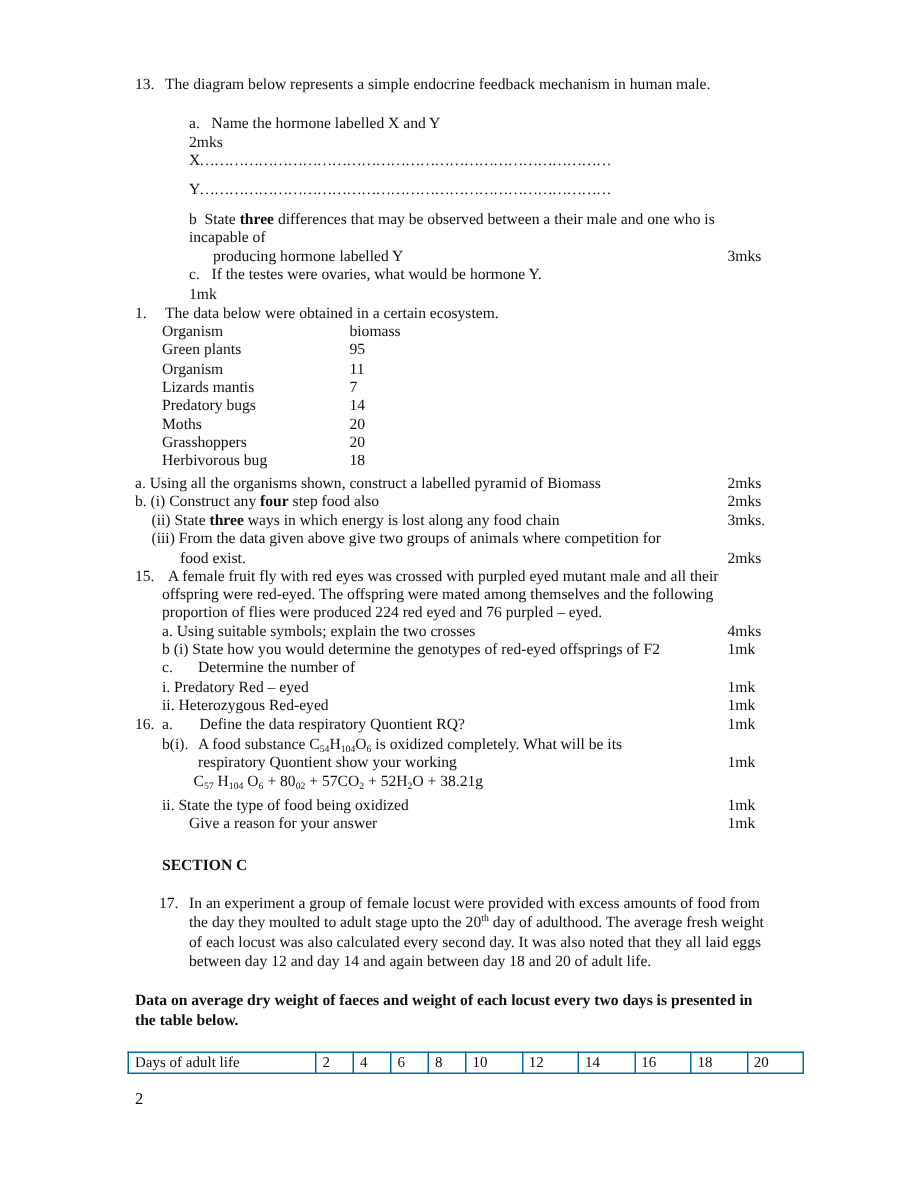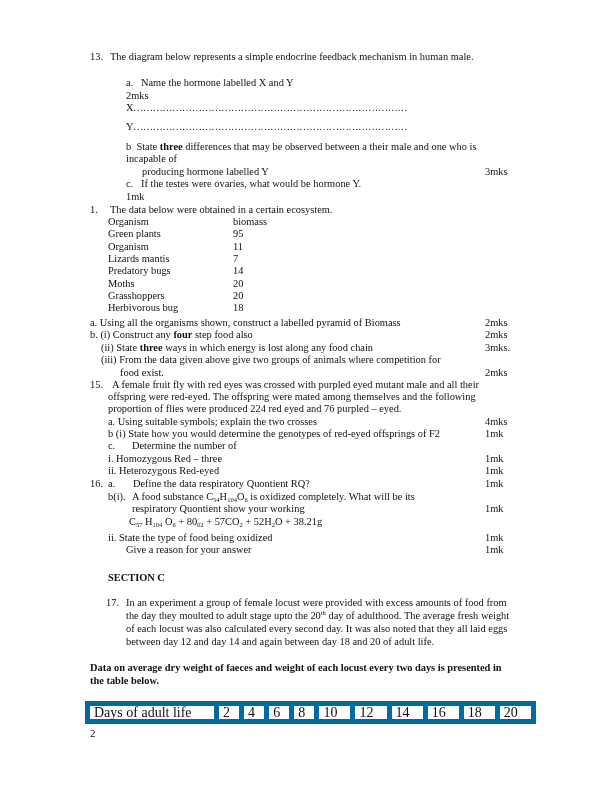--- a/index.html
+++ b/index.html
@@ -4,21 +4,21 @@
   <style>
     html, body { margin: 0; padding: 0; background: #ffffff; }
     body { width: 612px; height: 792px; position: relative; overflow: hidden;
            font-family: "Liberation Serif", "DejaVu Serif", serif; color: #111; font-size: 10.4px; line-height: 12.6px; }
     .ln { position: absolute; white-space: nowrap; }
     .mk { position: absolute; left: 485px; white-space: nowrap; }
     b, .bold { font-weight: bold; }
     sub { font-size: 6.5px; line-height: 0; vertical-align: -2px; }
     sup { font-size: 6.5px; line-height: 0; vertical-align: 4px; }
     table.days { position: absolute; left: 85px; top: 701px; border-collapse: collapse; width: 451px; }
-    table.days td { border: 5px solid #0369a1; height: 13px; padding: 0 0 0 4px; font-size: 14px; line-height: 12px; }
+    table.days td { border: 1px solid #0369a1; height: 13px; padding: 0 0 0 4px; font-size: 10px; line-height: 12px; }
     table.days td.first { width: 120px; }
   </style>
 </head>
 <body>
 
 <div class="ln" style="left:90px;top:51px">13.</div>
 <div class="ln" style="left:110px;top:51px">The diagram below represents a simple endocrine feedback mechanism in human male.</div>
 
 <div class="ln" style="left:126px;top:77px">a.</div>
 <div class="ln" style="left:141px;top:77px">Name the hormone labelled X and Y</div>
@@ -77,21 +77,21 @@
 <div class="ln" style="left:108px;top:403px">proportion of flies were produced 224 red eyed and 76 purpled – eyed.</div>
 
 <div class="ln" style="left:108px;top:416px">a.  Using suitable symbols;  explain the two crosses</div>
 <div class="mk" style="top:416px">4mks</div>
 <div class="ln" style="left:108px;top:428px">b (i)  State how you would determine the genotypes of red-eyed offsprings of F2</div>
 <div class="mk" style="top:428px">1mk</div>
 
 <div class="ln" style="left:108px;top:440px">c.</div>
 <div class="ln" style="left:132px;top:440px">Determine the number of</div>
 
-<div class="ln" style="left:108px;top:453px">i.  Homozygous Red – three</div>
+<div class="ln" style="left:108px;top:453px">i.  Predatory Red – eyed</div>
 <div class="mk" style="top:453px">1mk</div>
 <div class="ln" style="left:108px;top:465px">ii.  Heterozygous Red-eyed</div>
 <div class="mk" style="top:465px">1mk</div>
 
 <div class="ln" style="left:90px;top:478px">16.</div>
 <div class="ln" style="left:108px;top:478px">a.</div>
 <div class="ln" style="left:133px;top:478px">Define the data respiratory Quontient RQ?</div>
 <div class="mk" style="top:478px">1mk</div>
 
 <div class="ln" style="left:108px;top:491px">b(i).</div>

